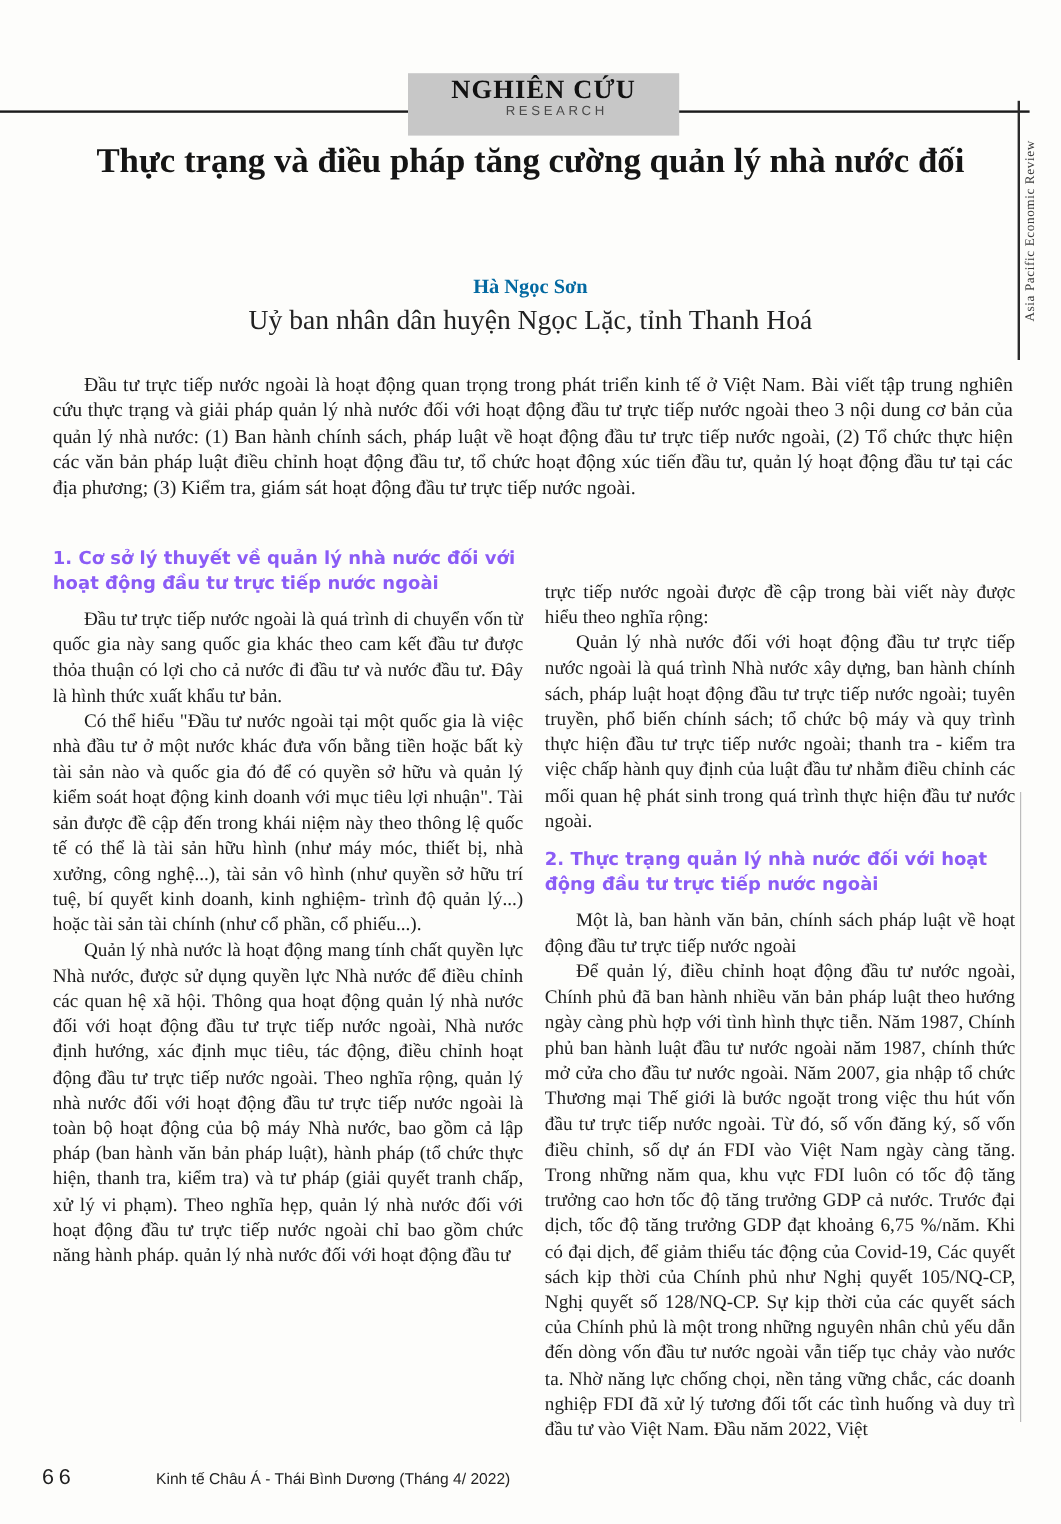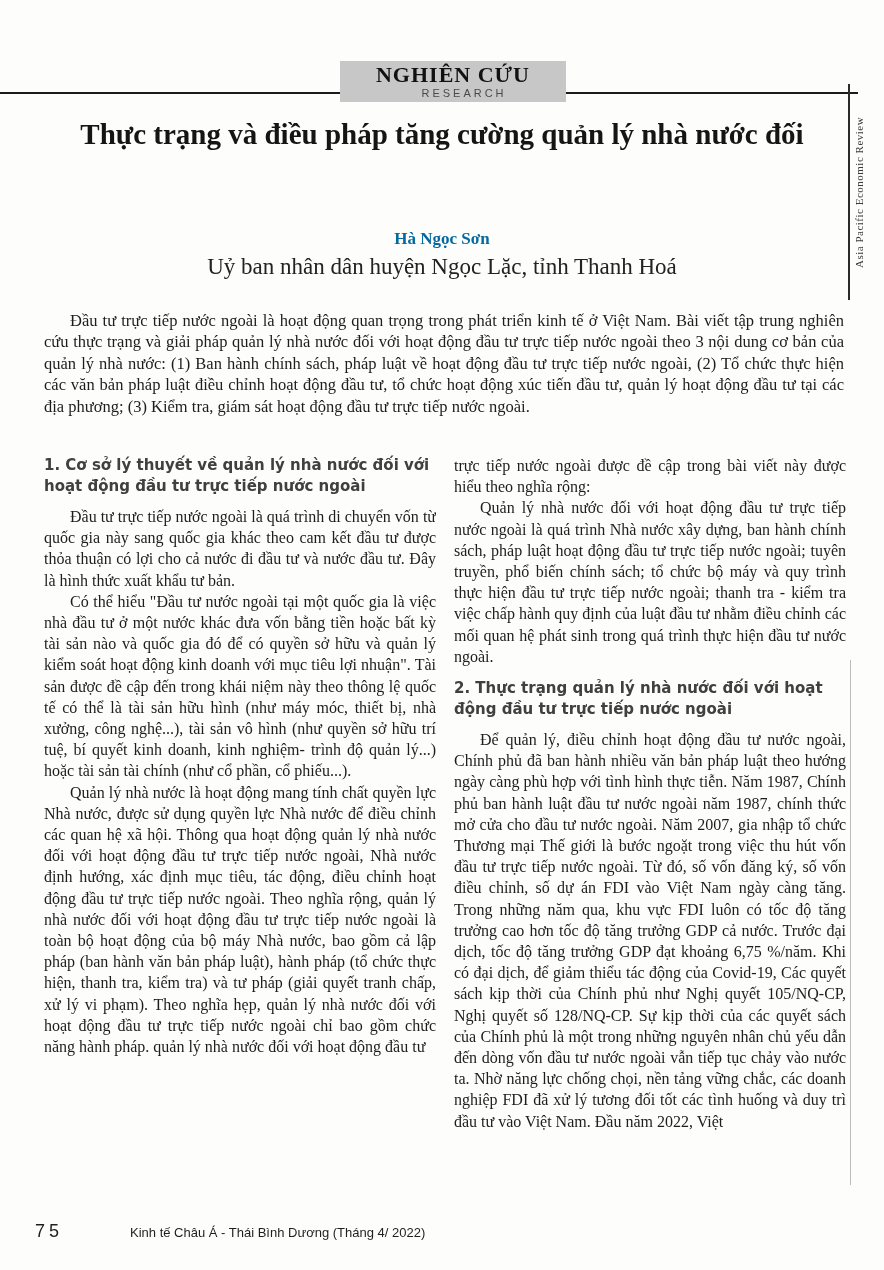--- a/index.html
+++ b/index.html
@@ -6,21 +6,21 @@
   .page{
     position:relative;
     width:884px;height:1270px;
     background:#fdfdfb;
     overflow:hidden;
     font-family:"Liberation Serif",serif;
     color:#1d1d1d;
   }
   .header-rule{position:absolute;left:0;top:92px;width:858px;height:2px;background:#1b1b1b;}
   .badge{
-    position:absolute;left:340px;top:61px;width:226px;height:41px;
+    position:absolute;left:340px;top:61px;width:226px;height:52px;
     background:#c7c7c7;text-align:center;z-index:2;
   }
   .badge-title{
     font-family:"Liberation Serif",serif;font-weight:bold;font-size:22px;
     letter-spacing:1px;color:#111;line-height:25px;margin-top:1px;
   }
   .badge-subtitle{
     font-family:"Liberation Sans",sans-serif;font-size:11px;
     letter-spacing:3px;color:#4a4a4a;line-height:13px;padding-left:22px;
   }
@@ -42,28 +42,28 @@
     position:absolute;top:310px;left:44px;width:800px;margin:0;
     font-size:16.5px;line-height:21.4px;text-align:justify;text-indent:26px;
   }
   .columns{
     position:absolute;top:455px;left:44px;width:802px;height:748px;
     display:flex;gap:18px;overflow:hidden;
   }
   .col{width:392px;overflow:hidden;}
   .sec-heading{
     font-family:"DejaVu Sans","Liberation Sans",sans-serif;
-    font-weight:bold;font-size:15px;line-height:21px;color:#404040;
+    font-weight:bold;font-size:15px;line-height:21px;color:#8b5cf6;
     margin:0 0 9px 0;
   }
   .col .para{
     margin:0;font-size:16px;line-height:21.2px;
     text-align:justify;text-indent:26px;color:#1d1d1d;
   }
-  .col .para.no-indent{text-indent:0;}
+  .col .para.no-indent{text-indent:0;margin-top:28px;}
   .col .sec-heading.mid{margin-top:11px;}
   .sidebar-rule{position:absolute;left:848px;top:84px;width:2px;height:216px;background:#2b2b2b;}
   .vertical-label{
     position:absolute;left:853px;top:82px;height:220px;width:24px;
     writing-mode:vertical-rl;transform:rotate(180deg);
     font-family:"Liberation Serif",serif;font-size:11px;color:#3a3a3a;
     text-align:center;letter-spacing:.5px;white-space:nowrap;
   }
   .scan-edge{position:absolute;left:850px;top:660px;width:1px;height:525px;background:#9a9a9a;opacity:.65;}
   .footer{
@@ -98,25 +98,26 @@
     <div class="col">
       <h2 class="sec-heading">1. Cơ sở lý thuyết về quản lý nhà nước đối với hoạt động đầu tư trực tiếp nước ngoài</h2>
       <p class="para">Đầu tư trực tiếp nước ngoài là quá trình di chuyển vốn từ quốc gia này sang quốc gia khác theo cam kết đầu tư được thỏa thuận có lợi cho cả nước đi đầu tư và nước đầu tư. Đây là hình thức xuất khẩu tư bản.</p>
       <p class="para">Có thể hiểu "Đầu tư nước ngoài tại một quốc gia là việc nhà đầu tư ở một nước khác đưa vốn bằng tiền hoặc bất kỳ tài sản nào và quốc gia đó để có quyền sở hữu và quản lý kiểm soát hoạt động kinh doanh với mục tiêu lợi nhuận". Tài sản được đề cập đến trong khái niệm này theo thông lệ quốc tế có thể là tài sản hữu hình (như máy móc, thiết bị, nhà xưởng, công nghệ...), tài sản vô hình (như quyền sở hữu trí tuệ, bí quyết kinh doanh, kinh nghiệm- trình độ quản lý...) hoặc tài sản tài chính (như cổ phần, cổ phiếu...).</p>
       <p class="para">Quản lý nhà nước là hoạt động mang tính chất quyền lực Nhà nước, được sử dụng quyền lực Nhà nước để điều chỉnh các quan hệ xã hội. Thông qua hoạt động quản lý nhà nước đối với hoạt động đầu tư trực tiếp nước ngoài, Nhà nước định hướng, xác định mục tiêu, tác động, điều chỉnh hoạt động đầu tư trực tiếp nước ngoài. Theo nghĩa rộng, quản lý nhà nước đối với hoạt động đầu tư trực tiếp nước ngoài là toàn bộ hoạt động của bộ máy Nhà nước, bao gồm cả lập pháp (ban hành văn bản pháp luật), hành pháp (tổ chức thực hiện, thanh tra, kiểm tra) và tư pháp (giải quyết tranh chấp, xử lý vi phạm). Theo nghĩa hẹp, quản lý nhà nước đối với hoạt động đầu tư trực tiếp nước ngoài chỉ bao gồm chức năng hành pháp. quản lý nhà nước đối với hoạt động đầu tư</p>
     </div>
     <div class="col">
       <p class="para no-indent">trực tiếp nước ngoài được đề cập trong bài viết này được hiểu theo nghĩa rộng:</p>
       <p class="para">Quản lý nhà nước đối với hoạt động đầu tư trực tiếp nước ngoài là quá trình Nhà nước xây dựng, ban hành chính sách, pháp luật hoạt động đầu tư trực tiếp nước ngoài; tuyên truyền, phổ biến chính sách; tổ chức bộ máy và quy trình thực hiện đầu tư trực tiếp nước ngoài; thanh tra - kiểm tra việc chấp hành quy định của luật đầu tư nhằm điều chỉnh các mối quan hệ phát sinh trong quá trình thực hiện đầu tư nước ngoài.</p>
       <h2 class="sec-heading mid">2. Thực trạng quản lý nhà nước đối với hoạt động đầu tư trực tiếp nước ngoài</h2>
+      <p class="para">Một là, ban hành văn bản, chính sách pháp luật về hoạt động đầu tư trực tiếp nước ngoài</p>
       <p class="para">Để quản lý, điều chỉnh hoạt động đầu tư nước ngoài, Chính phủ đã ban hành nhiều văn bản pháp luật theo hướng ngày càng phù hợp với tình hình thực tiễn. Năm 1987,  Chính phủ ban hành luật đầu tư nước ngoài năm 1987, chính thức mở cửa cho đầu tư nước ngoài. Năm 2007, gia nhập tổ chức Thương mại Thế giới là bước ngoặt trong việc thu hút vốn đầu tư trực tiếp nước ngoài. Từ đó, số vốn đăng ký, số vốn điều chỉnh, số dự án FDI vào Việt Nam ngày càng tăng. Trong những năm qua, khu vực FDI luôn có tốc độ tăng trưởng cao hơn tốc độ tăng trưởng GDP cả nước. Trước đại dịch, tốc độ tăng trưởng GDP đạt khoảng 6,75 %/năm. Khi có đại dịch, để giảm thiểu tác động của Covid-19, Các quyết sách kịp thời của Chính phủ như Nghị quyết 105/NQ-CP, Nghị quyết số 128/NQ-CP. Sự kịp thời của các quyết sách của Chính phủ là một trong những nguyên nhân chủ yếu dẫn đến dòng vốn đầu tư nước ngoài vẫn tiếp tục chảy vào nước ta. Nhờ năng lực chống chọi, nền tảng vững chắc, các doanh nghiệp FDI đã xử lý tương đối tốt các tình huống và duy trì đầu tư vào Việt Nam. Đầu năm 2022, Việt</p>
     </div>
   </div>
 
   <div class="sidebar-rule"></div>
   <div class="vertical-label">Asia  Pacific Economic Review</div>
   <div class="scan-edge"></div>
 
   <div class="footer">
-    <span class="page-num">75</span><span class="journal">Kinh tế Châu Á - Thái Bình Dương  (Tháng 4/ 2022)</span>
+    <span class="page-num">66</span><span class="journal">Kinh tế Châu Á - Thái Bình Dương  (Tháng 4/ 2022)</span>
   </div>
 
 </div>
 
 </body></html>

